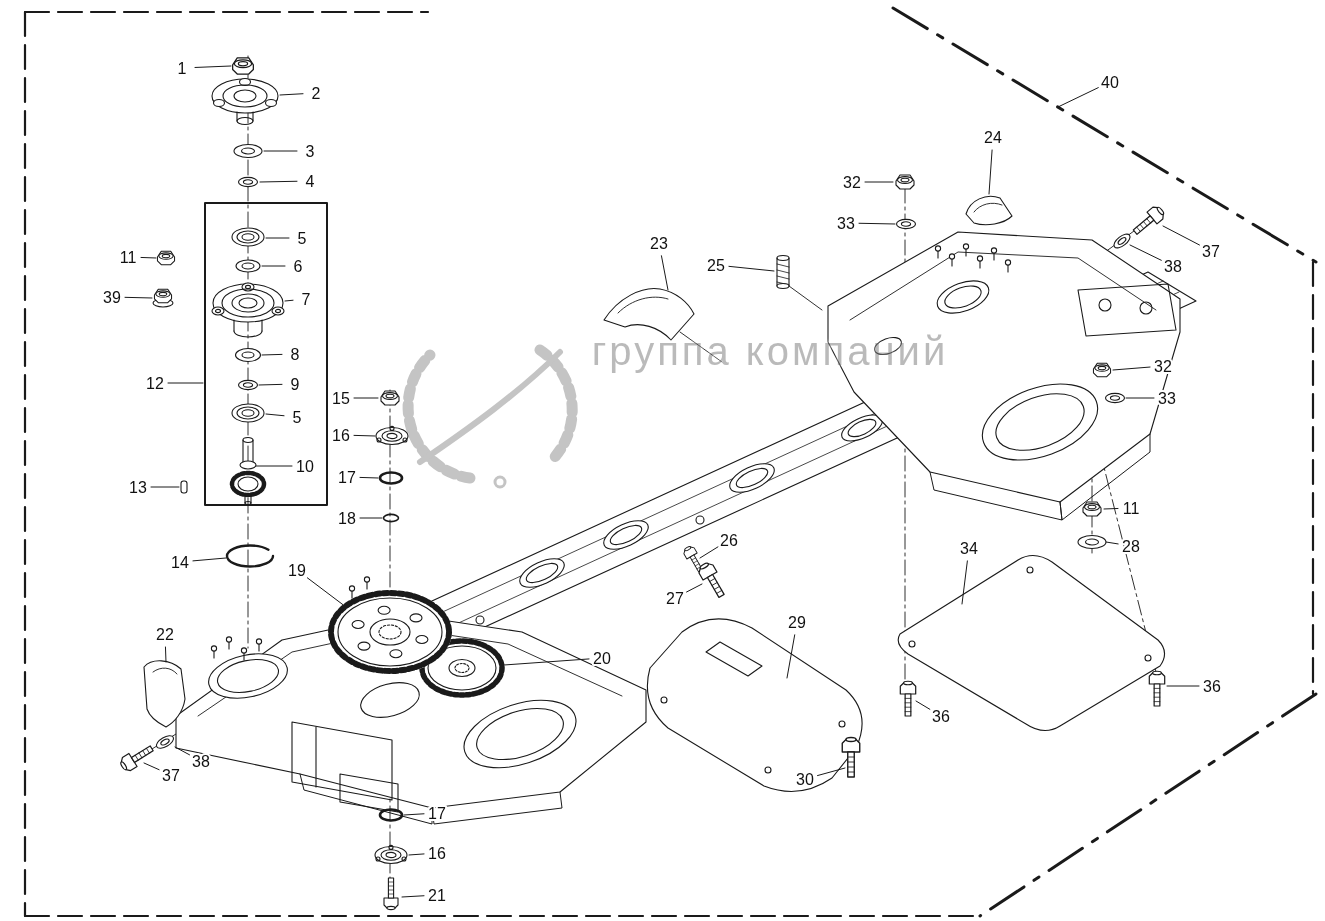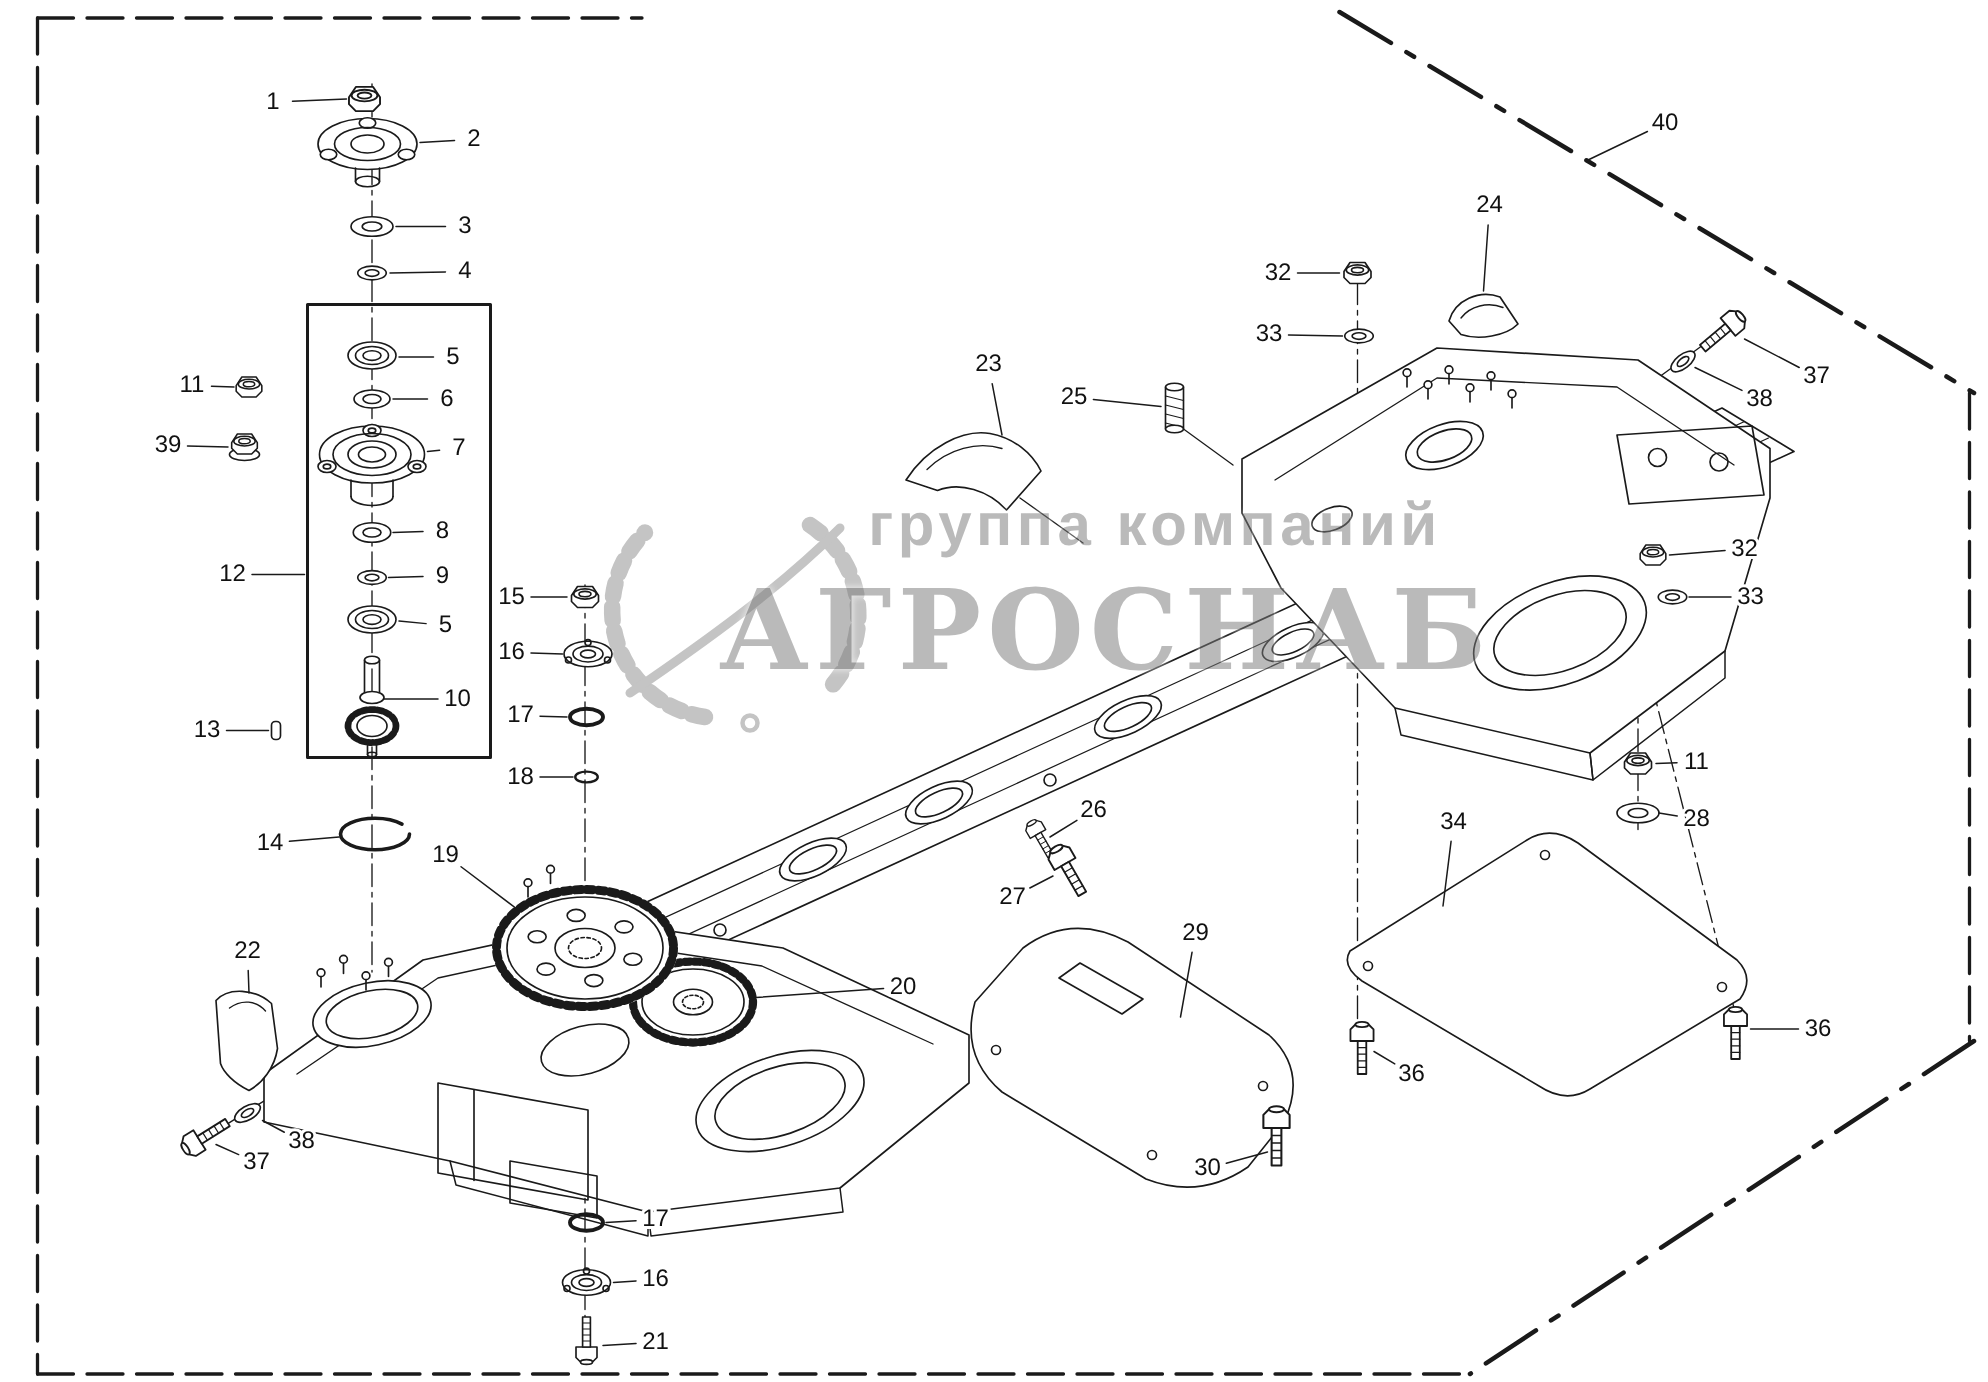--- a/index.html
+++ b/index.html
@@ -1,20 +1,20 @@
 <!DOCTYPE html>
 <html><head>
 <meta charset="utf-8">
 <style>
   html,body{margin:0;padding:0;background:#fff;}
   .stage{position:relative;width:1325px;height:921px;background:#fff;overflow:hidden;
          font-family:"Liberation Sans",sans-serif;}
   .stage svg.art{position:absolute;left:0;top:0;}
   .callout-text{font:16px "Liberation Sans",sans-serif;fill:#111;stroke:#fff;stroke-width:4px;paint-order:stroke;}
-  .wm{position:absolute;color:#7d7d7d;opacity:.52;font-weight:bold;white-space:nowrap;
+  .wm{position:absolute;color:#7d7d7d;opacity:.52;font-weight:normal;white-space:nowrap;
       transform:translate(-50%,-50%);text-shadow:0 0 5px #fff,0 0 5px #fff;pointer-events:none;}
   .wm1{left:770px;top:351px;font-size:40px;letter-spacing:3px;}
   .wm2{left:737px;top:421px;font-size:74px;font-family:"DejaVu Serif",serif;letter-spacing:4px;}
   .wm3{left:762px;top:487px;font-size:53px;letter-spacing:7px;}
 </style>
 </head>
 <body>
 
 <div class="stage">
 <svg class="art" viewBox="0 0 1325 921" width="1325" height="921" xmlns="http://www.w3.org/2000/svg">
@@ -549,14 +549,13 @@
           </g>
           <g>
             <line x1="1098.2837184811726" y1="87.63282765328242" x2="1058" y2="107" stroke="#1a1a1a" stroke-width="1"></line>
             <text x="1110" y="82" text-anchor="middle" dominant-baseline="central" class="callout-text">40</text>
           </g>
         </g>
   </g>
 </svg>
 
 <div class="wm wm1">группа компаний</div>
-<div class="wm wm2">АГРОСНАБ</div>
 </div>
 
 </body></html>

